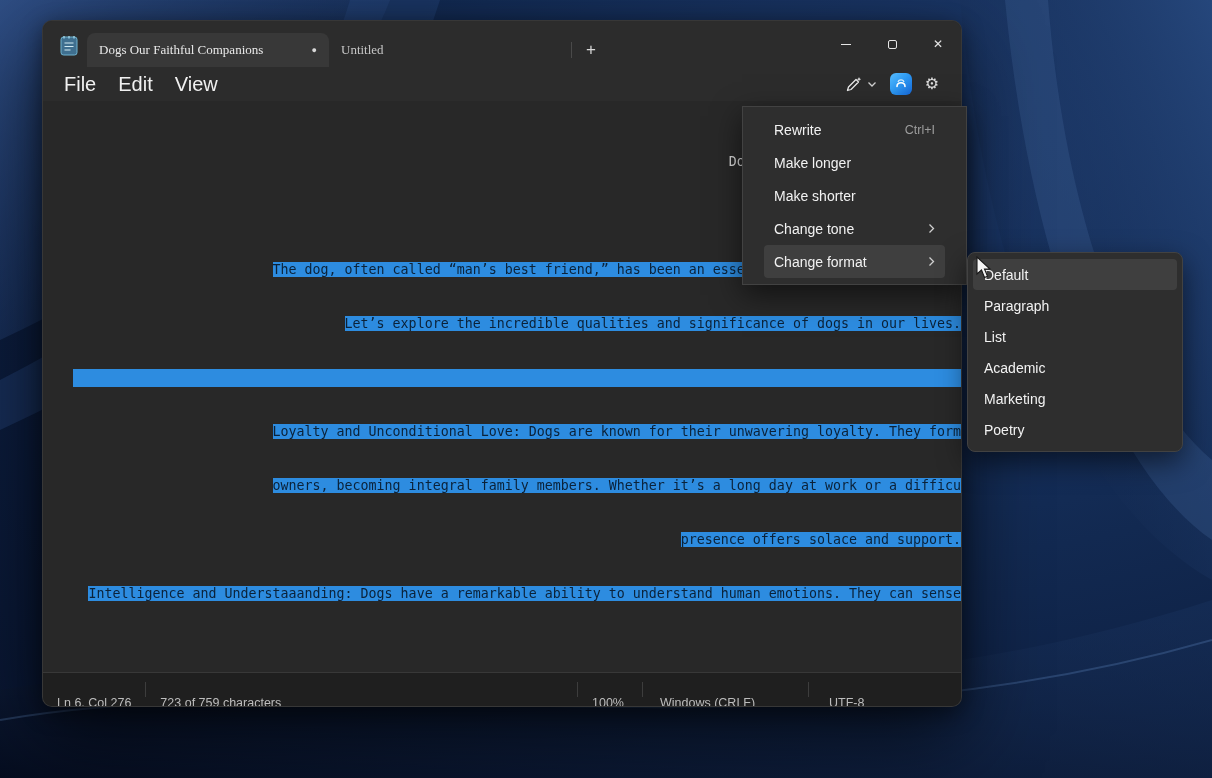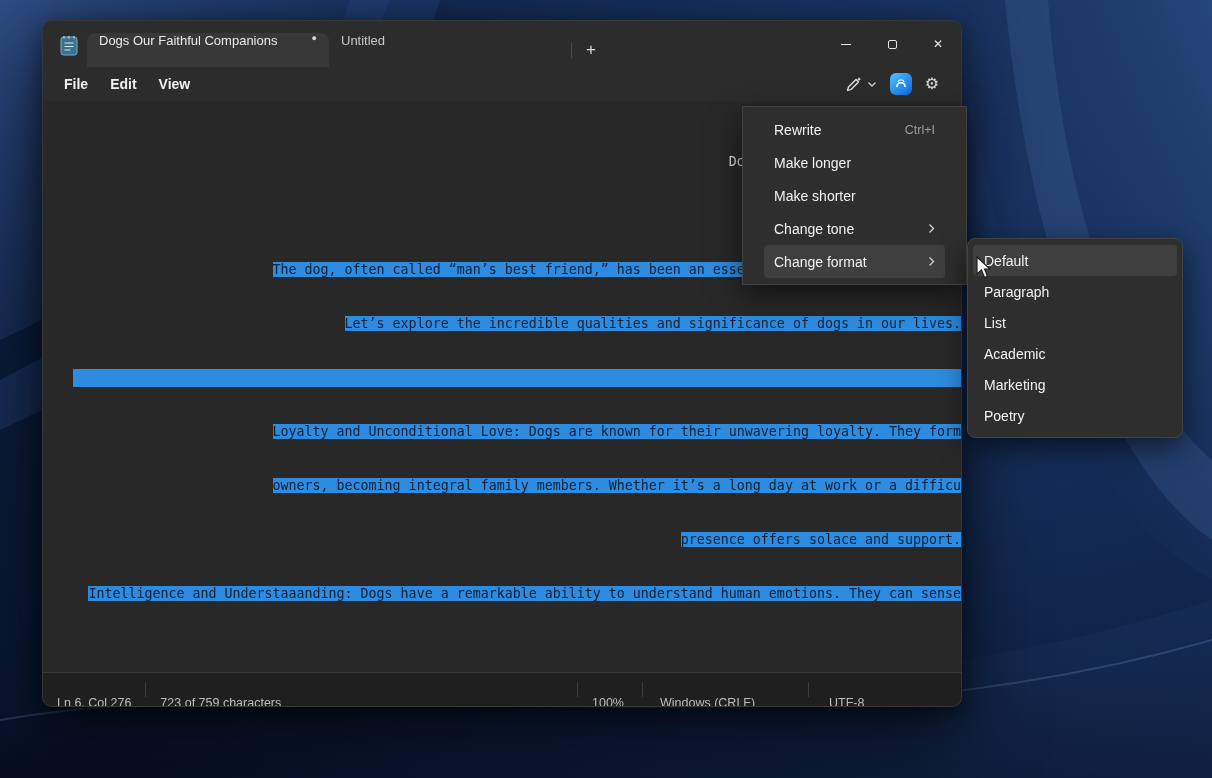--- a/index.html
+++ b/index.html
@@ -17,38 +17,38 @@
   
   .window { position:absolute; left:42px; top:20px; width:920px; height:687px;
             background:#282828; border-radius:10px; overflow:hidden;
             display:flex; flex-direction:column;
             border:1px solid rgba(255,255,255,0.07);
             box-shadow:0 30px 80px rgba(0,0,0,.65), 0 6px 22px rgba(0,0,0,.45); }
 
   
   .titlebar { height:46px; background:#2c2c2c; display:flex; align-items:stretch; flex:0 0 auto; }
   .app-icon { width:20px; height:22px; margin:13px 8px 0 16px; flex:0 0 auto; }
-  .tab { margin-top:12px; height:34px; display:flex; 
-         padding:0 12px; font-size:13px; color:#e9e9e9; cursor:default; }
+  .tab { margin-top:12px; height:34px; display:flex; align-items:center;
+         padding:0 12px; font-size:13px; color:#e9e9e9; cursor:default;font-family:Liberation Serif, serif; }
   .tab.active { width:242px; background:#383838; border-radius:8px 8px 0 0; justify-content:space-between; }
   .tab.inactive { width:243px; color:#c6c6c6; position:relative; }
   .tab.inactive::after { content:""; position:absolute; right:0; top:9px; width:1px; height:16px; background:#4a4a4a; }
   .tab-dot { font-size:9px; color:#d8d8d8; margin-left:8px; }
   .newtab { margin-top:12px; height:34px; width:38px; display:flex; align-items:center;
             justify-content:center; color:#d8d8d8; font-size:17px; }
   .tb-spacer { flex:1; }
   .win-controls { display:flex; height:46px; }
   .wc { width:46px; display:flex; align-items:center; justify-content:center; color:#e6e6e6; }
   .wc-min-glyph { width:10px; height:1px; background:#e6e6e6; display:block; }
   .wc-max-glyph { width:9px; height:9px; border:1px solid #e6e6e6; border-radius:2px; display:block; }
   .wc-close { font-size:12px; }
 
   
   .menubar { height:34px; background:#2c2c2c; display:flex; align-items:center; padding:0 10px; flex:0 0 auto; }
-  .menu-item { padding:0 11px; height:26px; line-height:26px; font-size:14px; color:#f0f0f0; border-radius:4px;font-weight:bold; }
+  .menu-item { padding:0 11px; height:26px; line-height:26px; font-size:20px; color:#f0f0f0; border-radius:4px; }
   .mb-spacer { flex:1; }
   .toolbar { display:flex; align-items:center; gap:13px; margin-right:12px; }
   .tool-btn { display:flex; align-items:center; gap:4px; }
   .copilot-btn { width:22px; height:22px; border-radius:6px;
                  background:linear-gradient(135deg,#58bdff 0%, #2f9bf3 45%, #1567d8 100%);
                  display:flex; align-items:center; justify-content:center; }
   .gear { font-size:16px; color:#dcdcdc; line-height:1; }
 
   
   .editor { flex:1; background:#282828; padding:16px 0 0 15px; overflow:hidden;
@@ -72,21 +72,21 @@
   .context-menu { position:absolute; left:742px; top:106px; width:225px;
                   background:#2e2e2e; border:1px solid #424242; border-radius:0;
                   padding:6px 16px; box-shadow:0 10px 28px rgba(0,0,0,.55); z-index:20; }
   .cm-item { height:33px; margin:0 5px; padding:0 10px; border-radius:4px;
              display:flex; align-items:center; justify-content:space-between;
              font-size:14px; color:#f2f2f2; }
   .cm-item.hl { background:#3f3f3f; }
   .cm-shortcut { color:#9d9d9d; font-size:12.5px; }
   .chev { flex:0 0 auto; }
 
-  .submenu { position:absolute; left:967px; top:238px; width:216px;
+  .submenu { position:absolute; left:967px; top:252px; width:216px;
              background:#2e2e2e; border:1px solid #424242; border-radius:8px;
              padding:6px 0; box-shadow:0 10px 28px rgba(0,0,0,.55); z-index:21; }
   .sm-item { height:31px; margin:0 5px; padding:0 11px; border-radius:4px;
              display:flex; align-items:center; font-size:14px; color:#f2f2f2; }
   .sm-item.hl { background:#3f3f3f; }
 
   .cursor { position:absolute; left:976px; top:256px; z-index:30; }
 </style>
 </head>
 <body>

